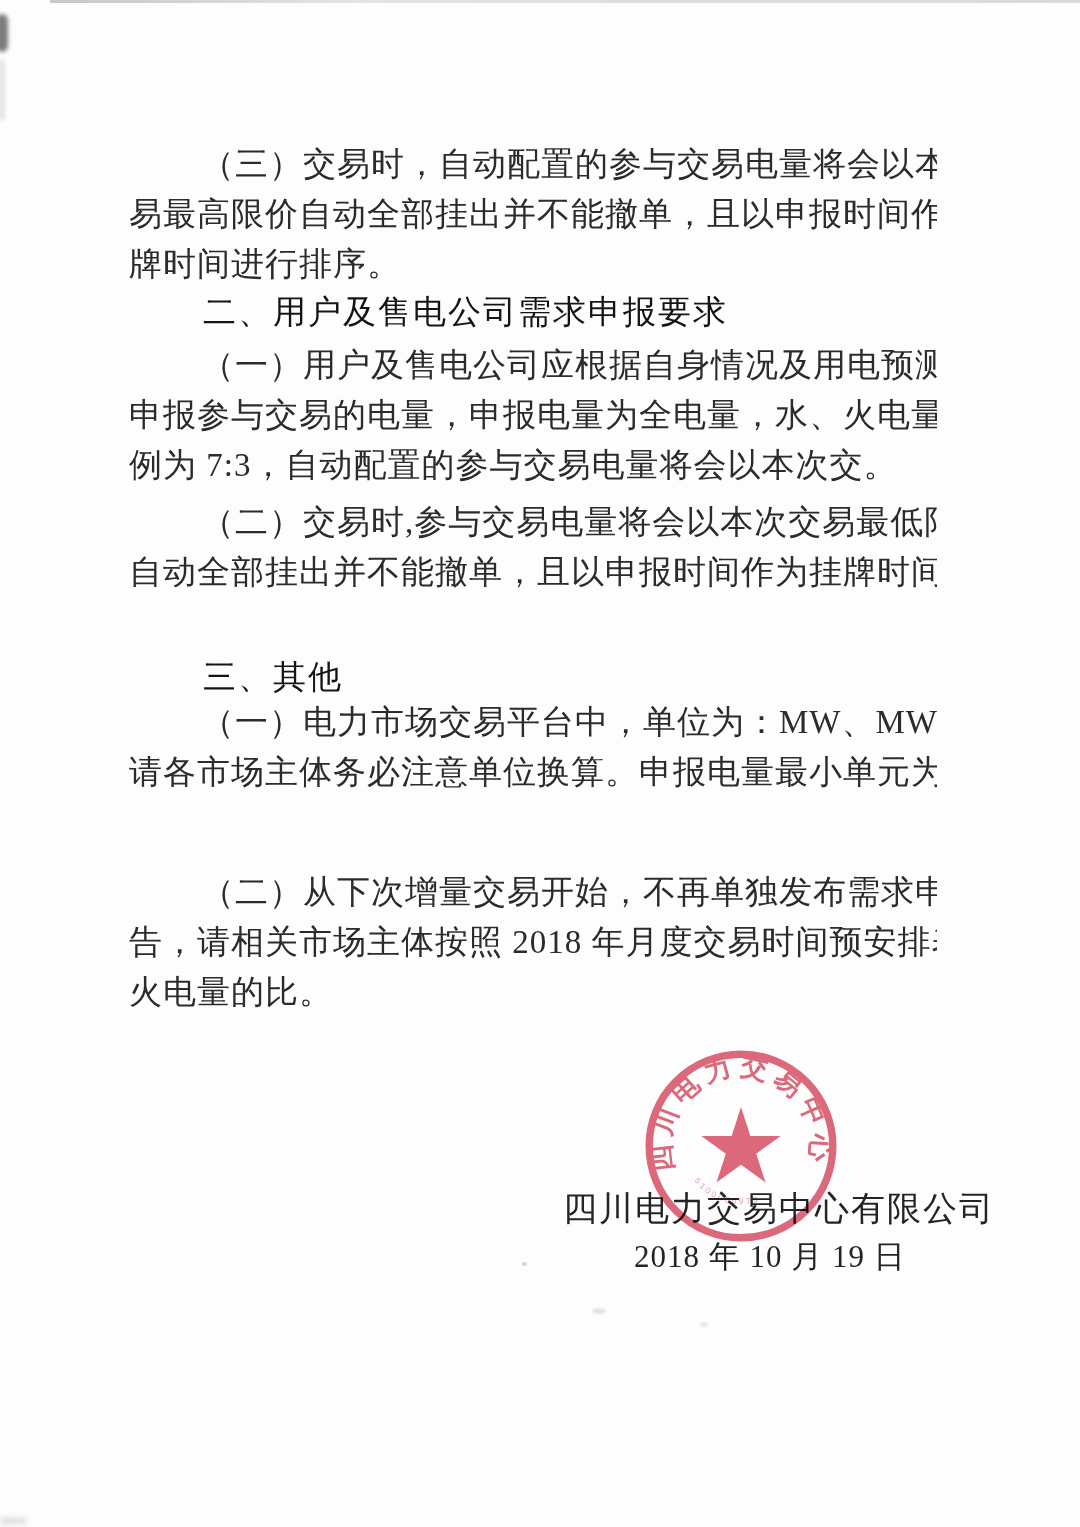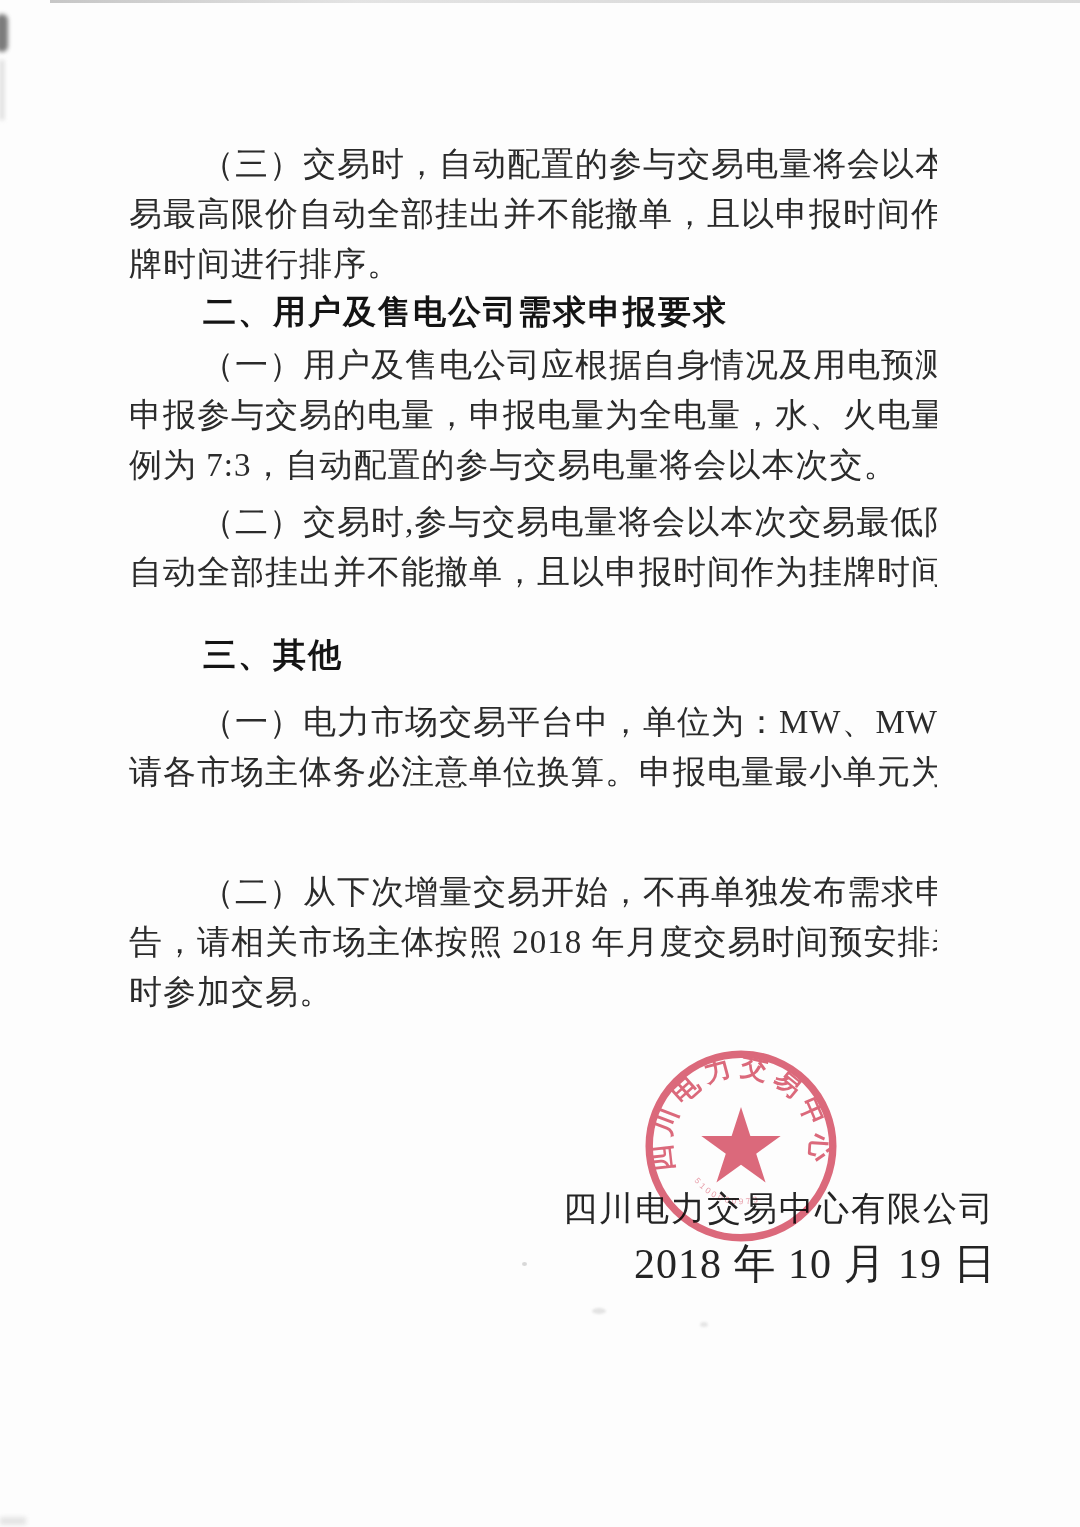--- a/index.html
+++ b/index.html
@@ -41,45 +41,45 @@
     text-justify: inter-character;
     white-space: nowrap;
     overflow: hidden;
     color: #2b2b2b;
   }
   .line.first { padding-left: 72px; }
   .line.last  { text-align: left; text-align-last: left; }
 
   .heading {
     font-family: "Liberation Sans", "DejaVu Sans", sans-serif;
-    font-weight: 700;
+    font-weight: 400;
     font-size: 33px;
     line-height: 50px;
     padding-left: 74px;
     color: #141414;
     letter-spacing: 2px;
     white-space: nowrap;
   }
 
   #p-s1-i3 { top: 139px; }
   #h-s2    { top: 287px; }
   #p-s2-i1 { top: 340px; }
   #p-s2-i2 { top: 497px; }
-  #h-s3    { top: 630px; }
+  #h-s3    { top: 652px; }
   #p-s3-i1 { top: 697px; }
   #p-s3-i2 { top: 867px; }
 
   
   .sig-company {
     position: absolute; left: 563px; top: 1186px;
     font-size: 34px; letter-spacing: 2px; color: #242424; white-space: nowrap;
   }
   .sig-date {
     position: absolute; left: 634px; top: 1236px;
-    font-size: 42px; letter-spacing: 1px; color: #242424; white-space: nowrap;
+    font-size: 31px; letter-spacing: 1px; color: #242424; white-space: nowrap;
   }
 
   
   .seal {
     position: absolute; left: 630px; top: 1044px;
     width: 222px; height: 204px;
     mix-blend-mode: multiply;
     opacity: 0.82;
     filter: blur(0.3px);
   }
@@ -120,21 +120,21 @@
     <div class="block heading" id="h-s3">三、其他</div>
 
     <div class="block" id="p-s3-i1">
         <div class="line first">（一）电力市场交易平台中，单位为：MW、MWH、元/MWH。</div>
         <div class="line">请各市场主体务必注意单位换算。申报电量最小单元为</div>
       </div>
 
     <div class="block" id="p-s3-i2">
         <div class="line first">（二）从下次增量交易开始，不再单独发布需求申报公</div>
         <div class="line">告，请相关市场主体按照 2018 年月度交易时间预安排表准</div>
-        <div class="line last">时参加交易。</div>
+        <div class="line last">火电量的比。</div>
       </div>
   </main>
 
   <div class="sig-company">四川电力交易中心有限公司</div>
   <div class="sig-date">2018 年 10 月 19 日</div>
 
   <svg class="seal" viewBox="0 0 220 220">
     <defs>
       <path id="sealArcTop" d="M 38.6 136 A 76 76 0 1 1 181.4 136" fill="none"></path>
       <path id="sealArcBottom" d="M 58.4 146 A 63 63 0 0 0 161.6 146" fill="none"></path>

